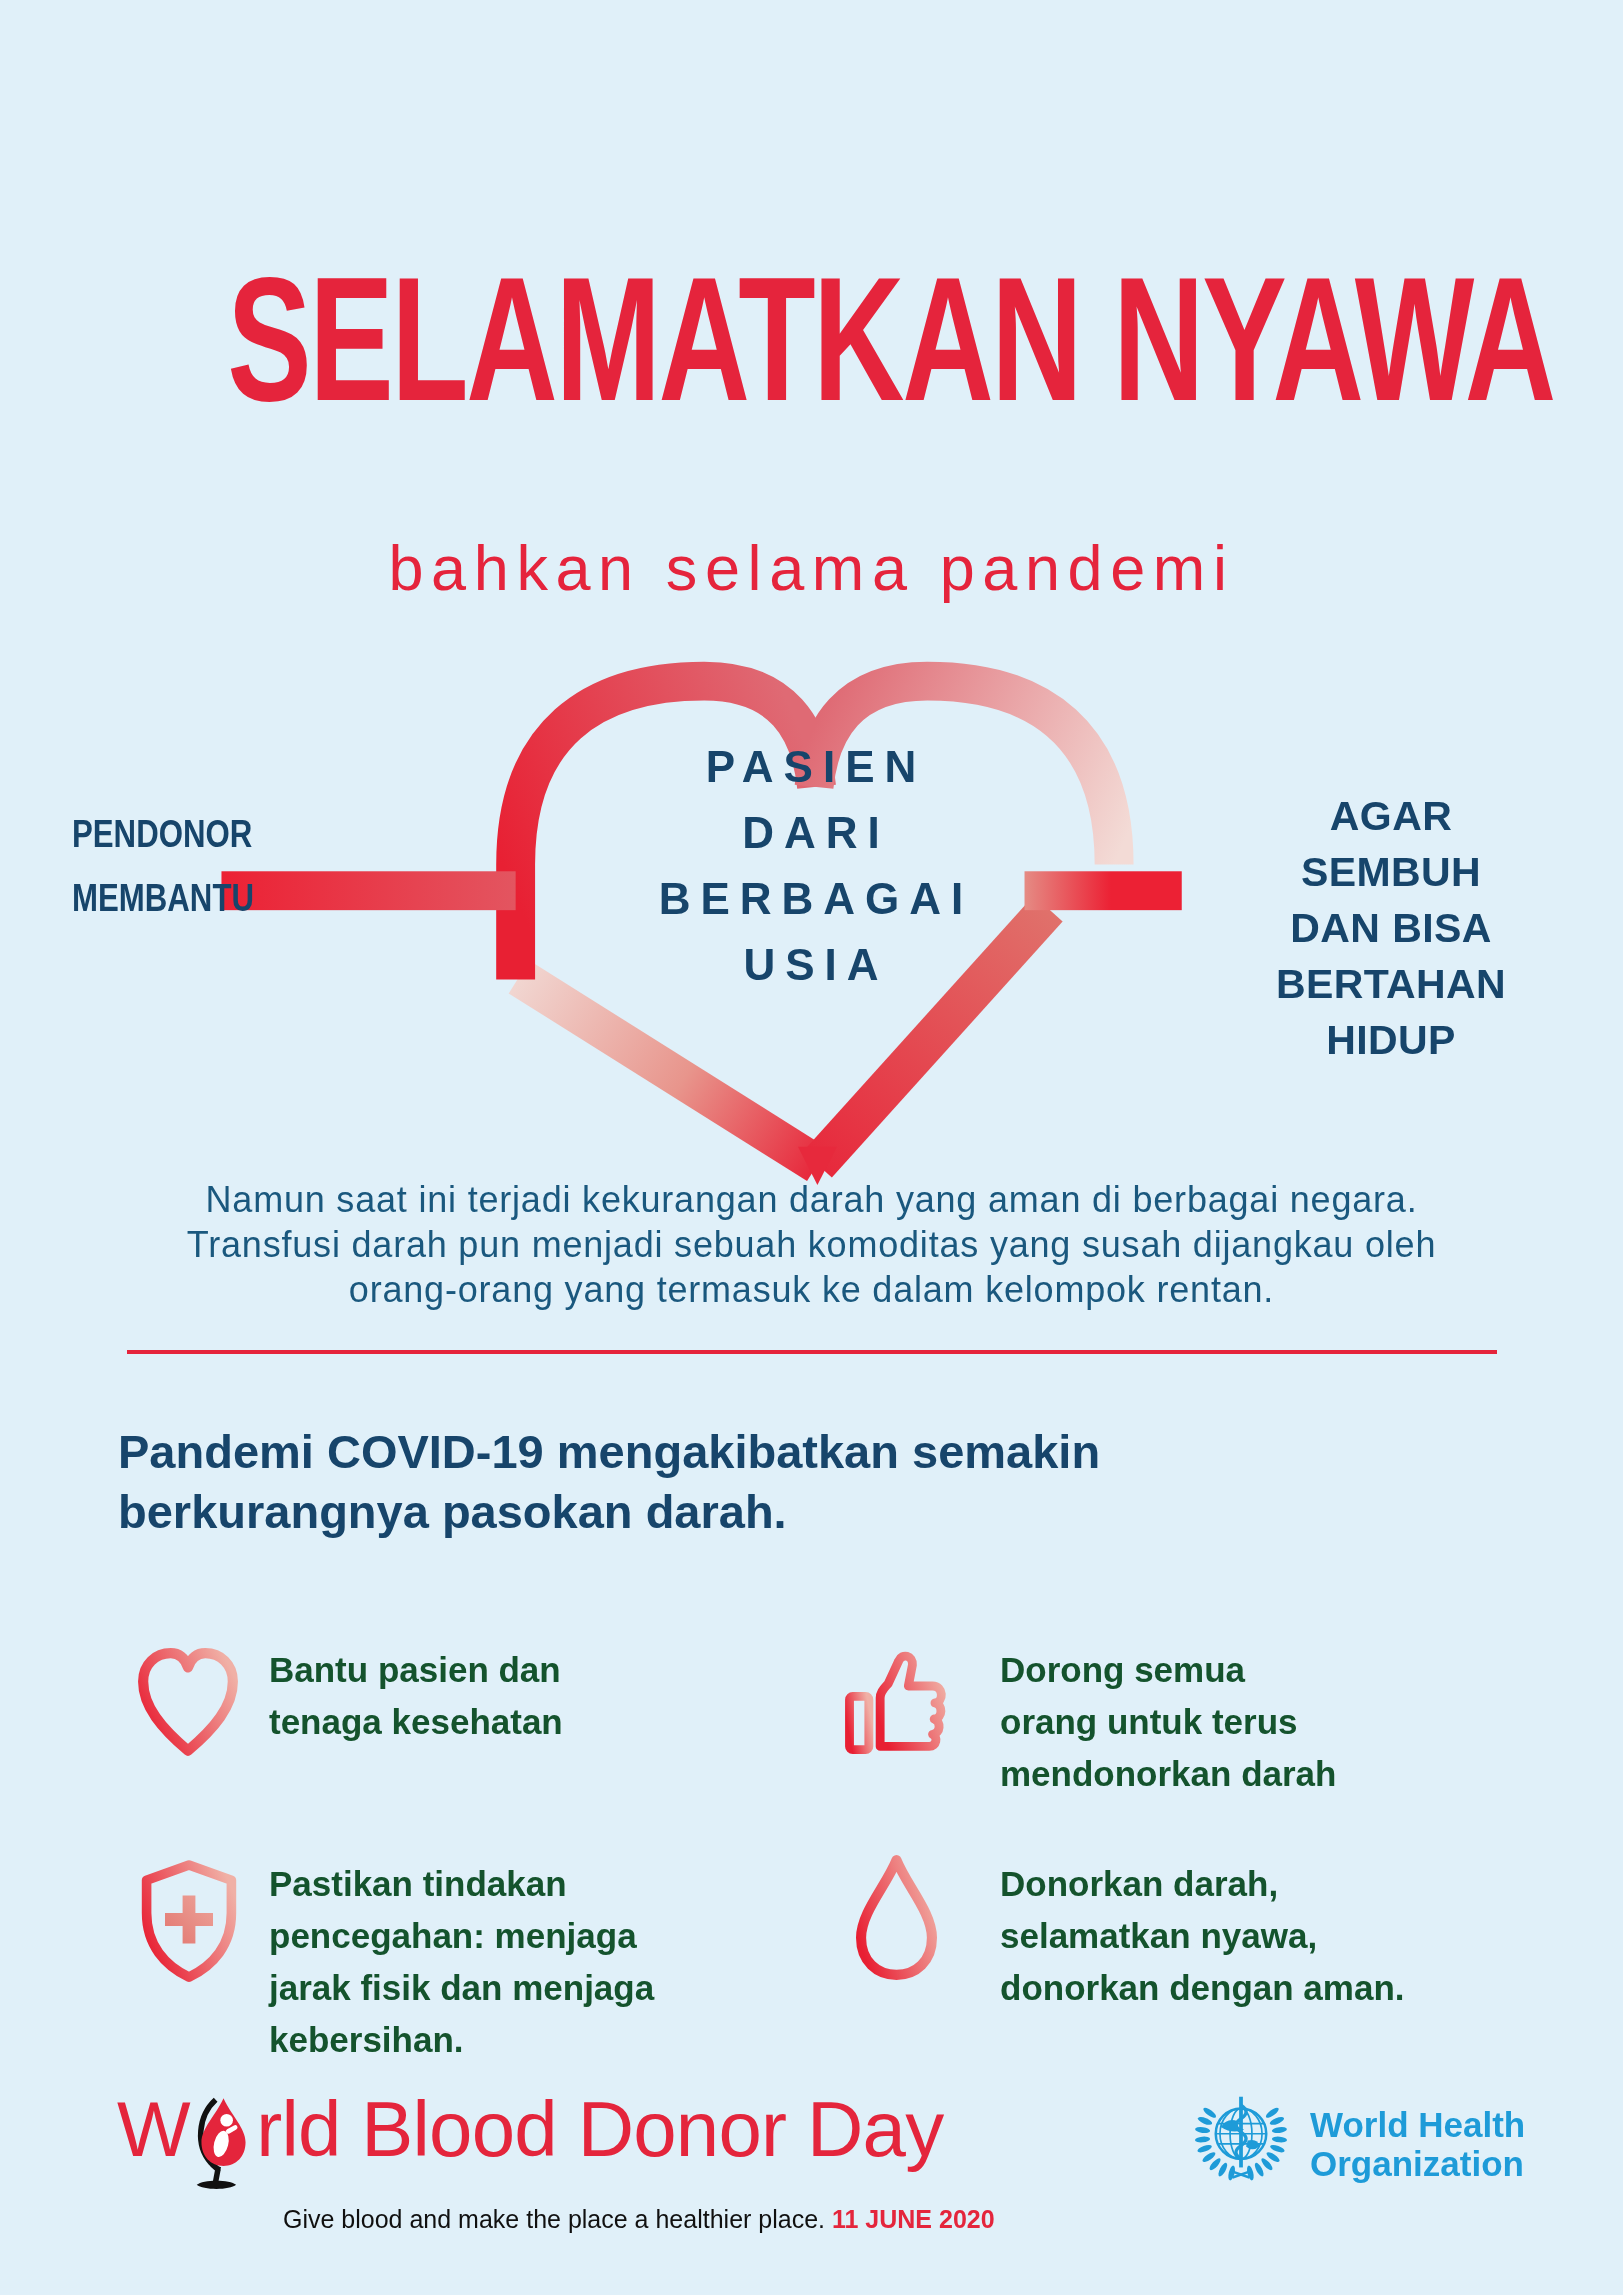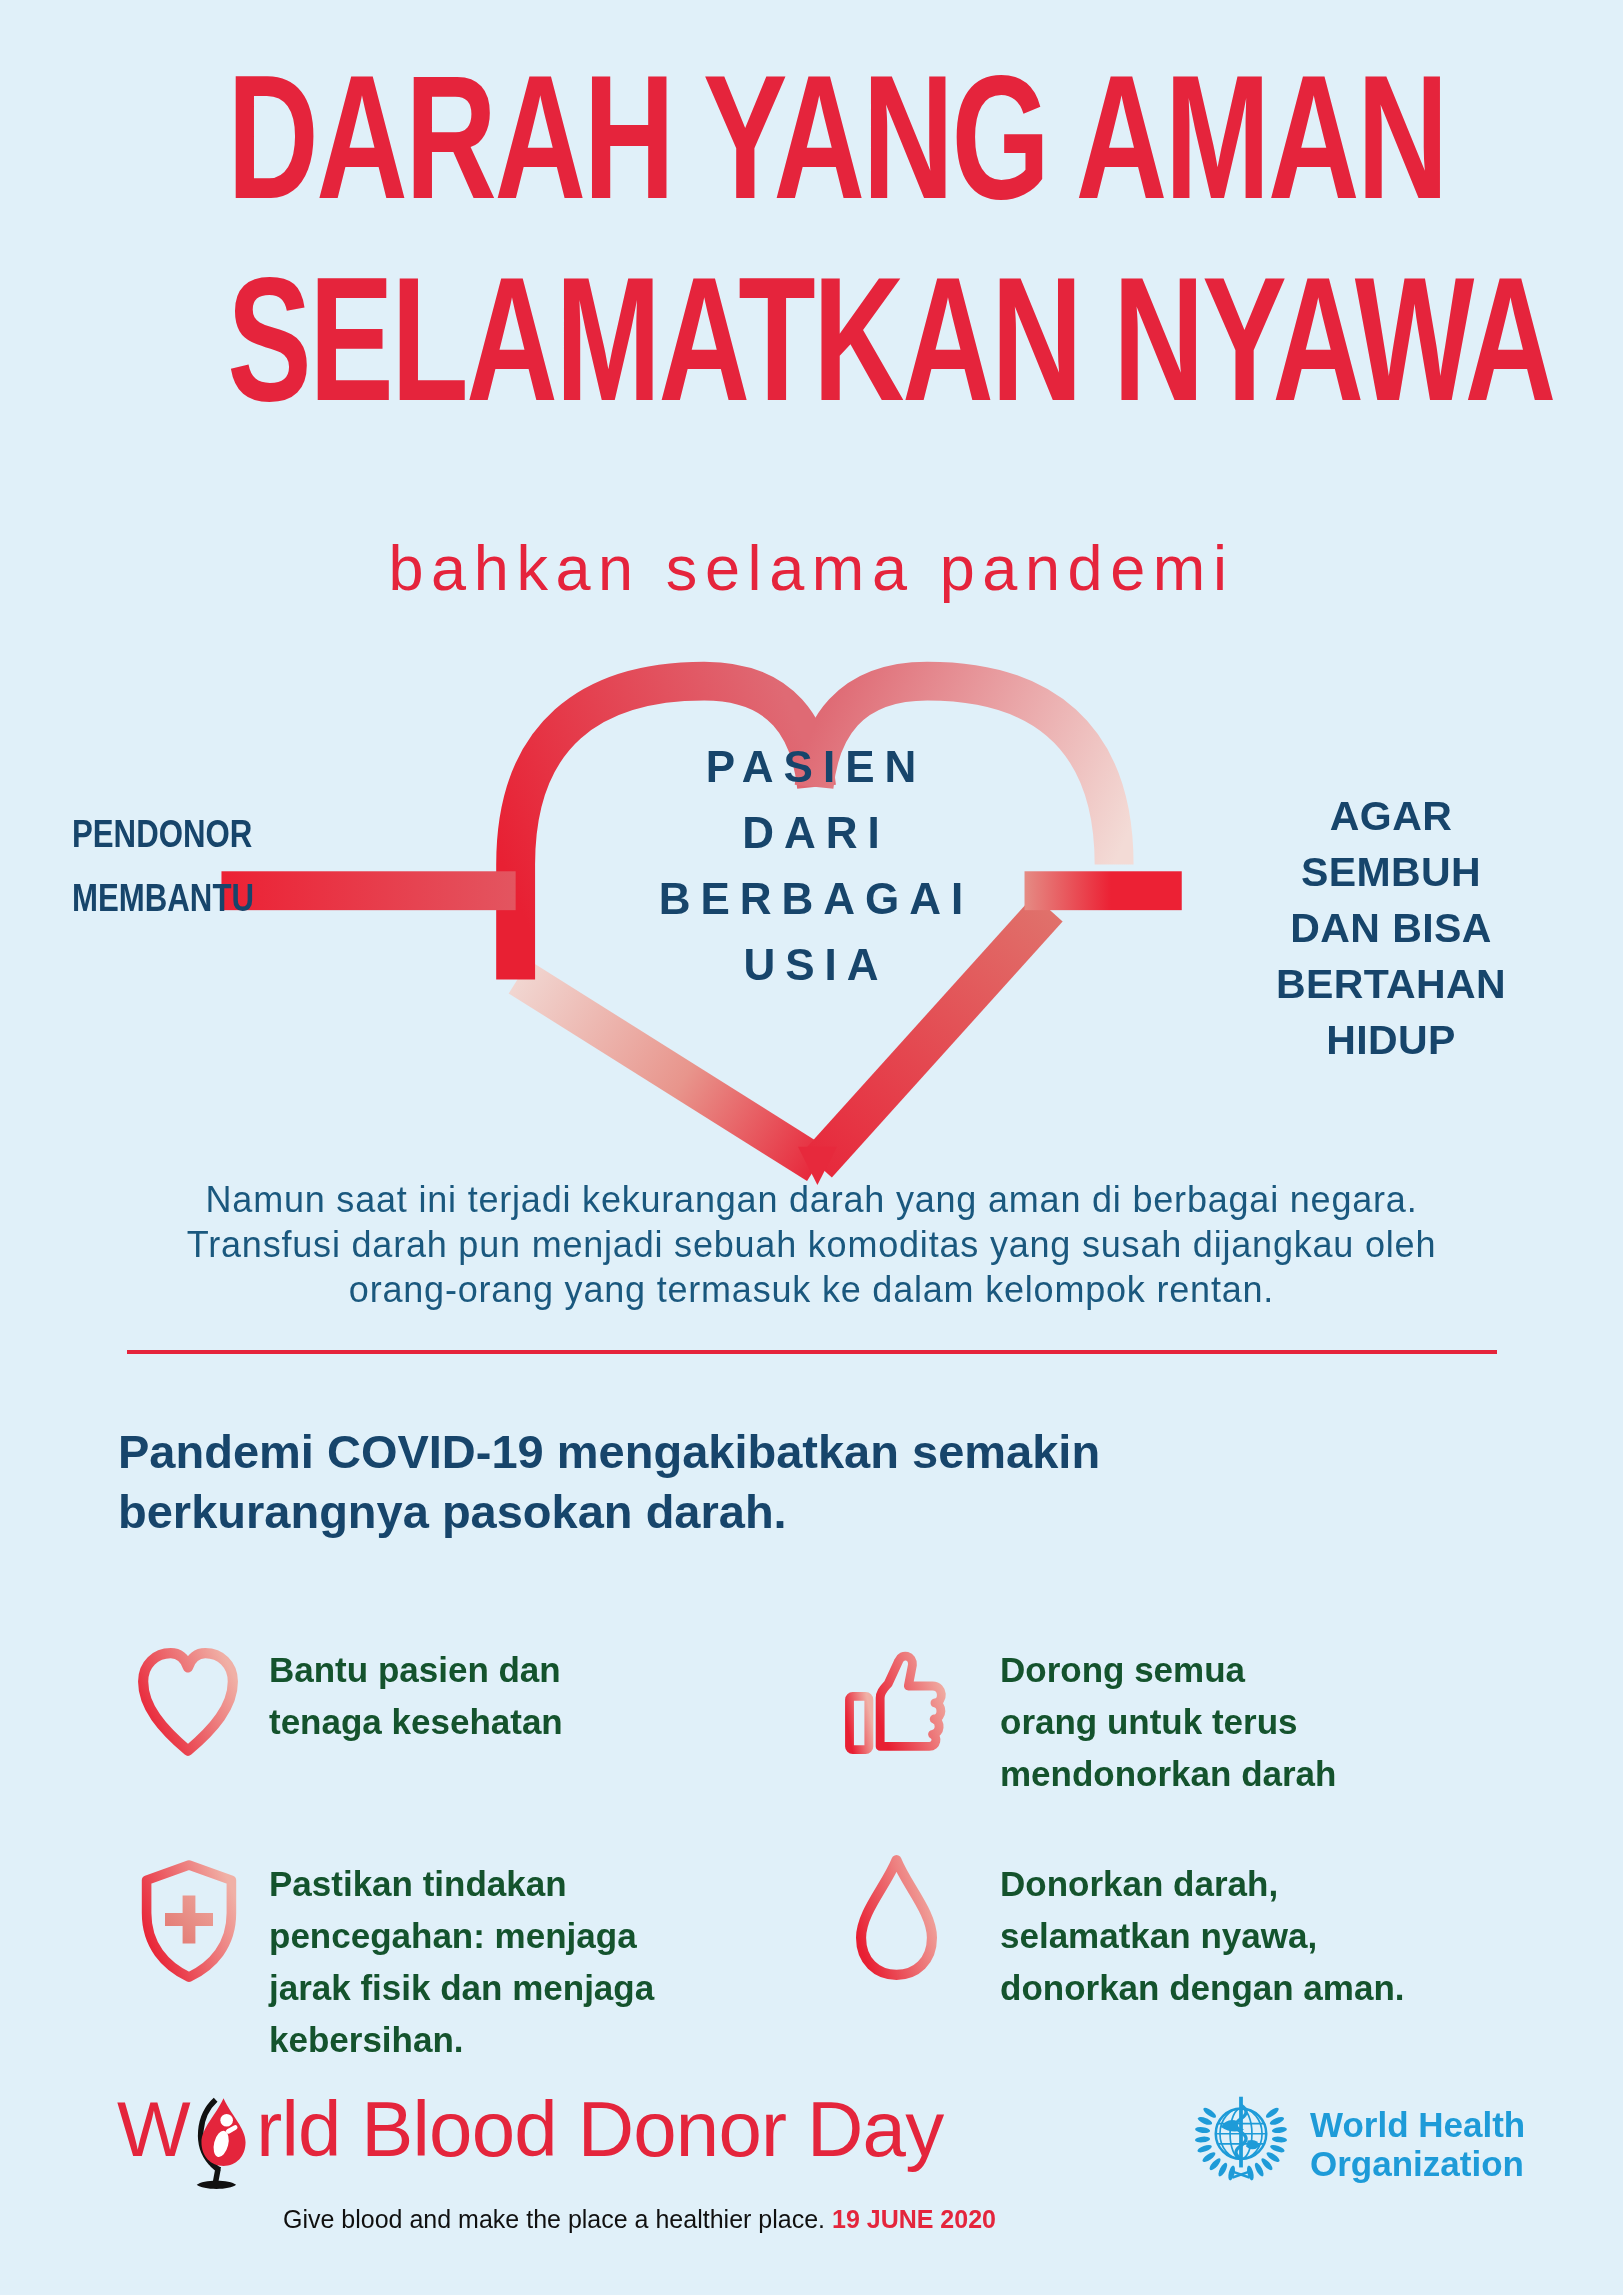--- a/index.html
+++ b/index.html
@@ -49,23 +49,20 @@
   .wbdd-date{color:#e4253c;font-weight:700;}
   .who{left:1182px;top:2090px;display:flex;align-items:flex-start;}
   .who-text{margin-left:10px;margin-top:15px;font-size:35px;font-weight:700;line-height:39px;color:#1e9bd8;}
   svg{display:block;}
 </style>
 </head>
 <body>
 
 <div class="page">
 
-  <div class="abs center-line" style="top:49px;">
-    <div class="title-line">DARAH YANG AMAN</div>
-  </div>
   <div class="abs center-line" style="top:251px;">
     <div class="title-line">SELAMATKAN NYAWA</div>
   </div>
 
   <div class="abs center-line" style="top:537px;">
     <span class="subtitle">bahkan selama pandemi</span>
   </div>
 
   <svg class="abs" style="left:0;top:643px;" width="1623" height="558" viewBox="0 0 1920 660">
     <defs>
@@ -196,21 +193,21 @@
         <path d="M40 6 C30 28 12 44 12 62 C12 80 24 92 40 92 C56 92 68 80 68 62 C68 44 50 28 40 6 Z" fill="#e4253c"></path>
         <circle cx="44" cy="34" r="8" fill="#ffffff"></circle>
         <ellipse cx="37" cy="64" rx="9" ry="17" transform="rotate(14 37 64)" fill="#ffffff"></ellipse>
         <rect x="42" y="47" width="16" height="6" rx="3" transform="rotate(-30 42 47)" fill="#ffffff"></rect>
       </svg>
     </span>
     <span class="wbdd-word">rld Blood Donor Day</span>
   </div>
   <div class="abs wbdd-tagline">
     <span>Give blood and make the place a healthier place.</span>
-    <span class="wbdd-date">19 JUNE 2020</span>
+    <span class="wbdd-date">11 JUNE 2020</span>
   </div>
 
   <div class="abs who">
     <svg width="118" height="101" viewBox="0 0 140 120">
       <defs>
         <clipPath id="globeClip">
             <circle cx="70" cy="52" r="30"></circle>
           </clipPath>
       </defs>
       <g id="who-wreath">

